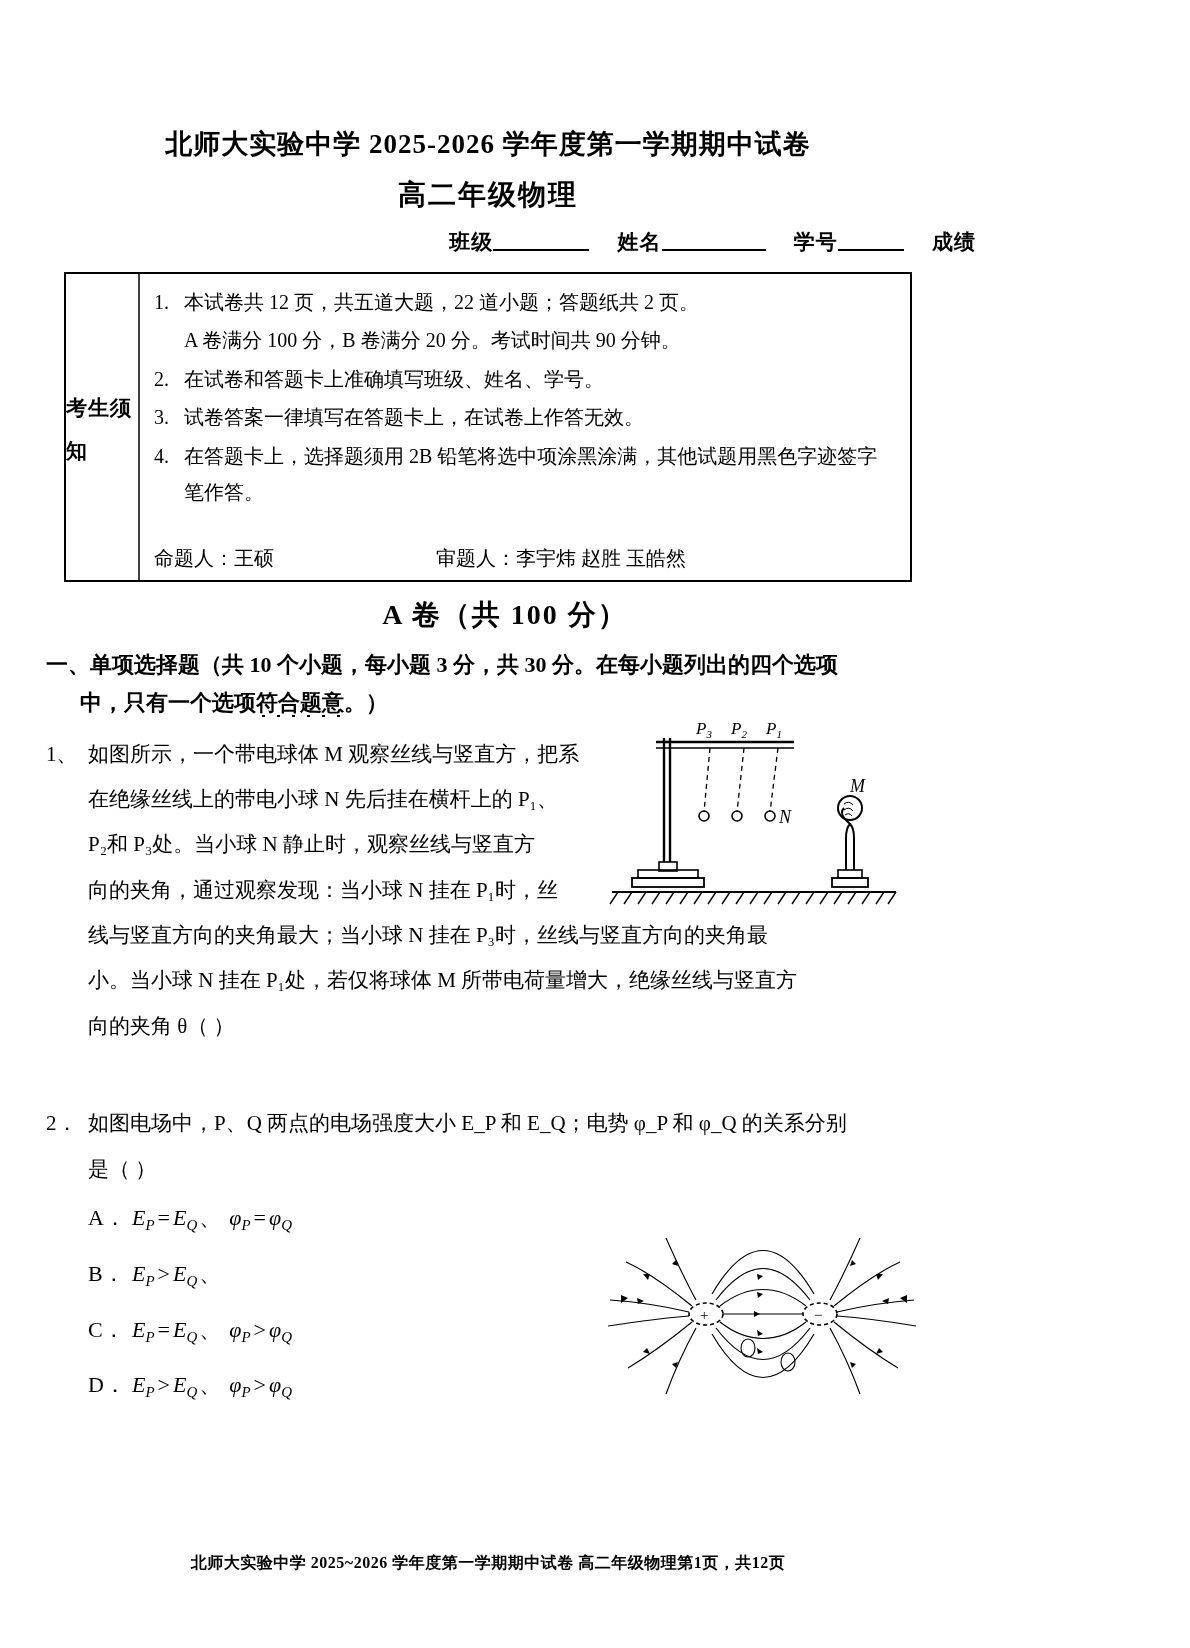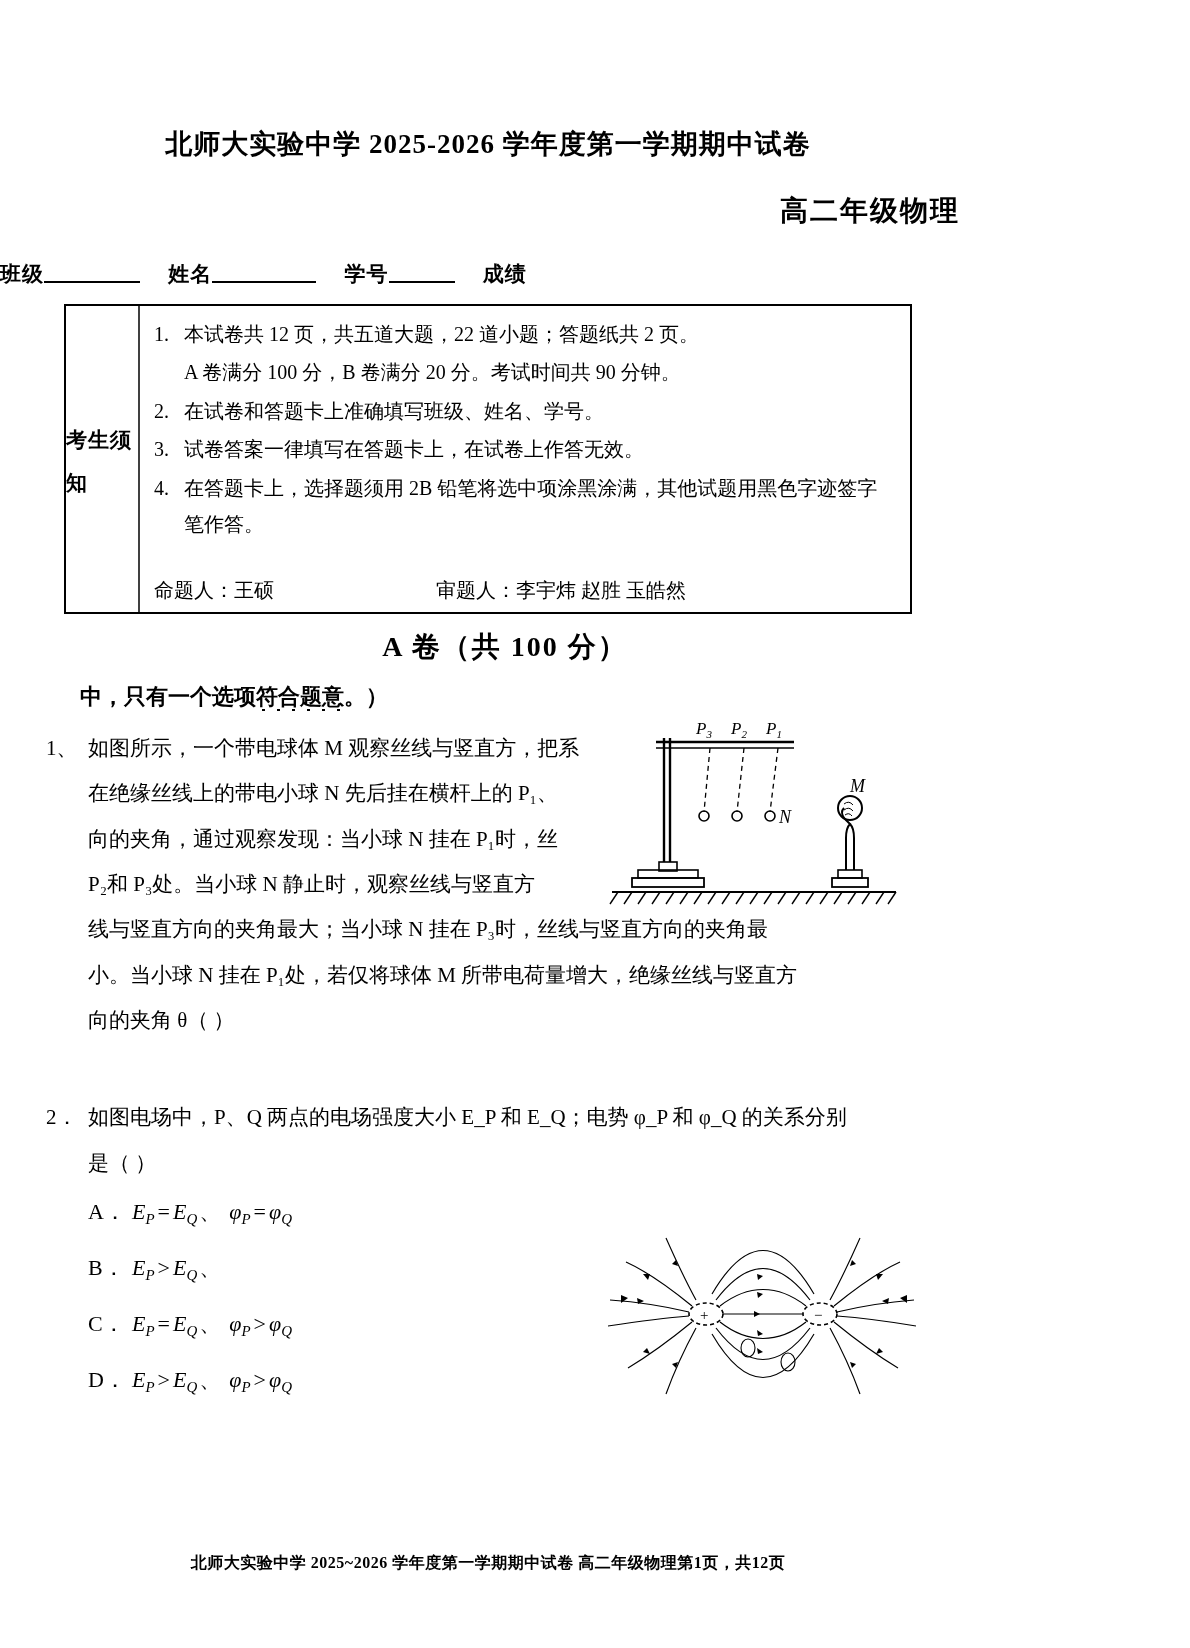--- a/index.html
+++ b/index.html
@@ -24,30 +24,30 @@
   .doc-title{
     text-align:center;
     font-weight:bold;
     font-size:27px;
     letter-spacing:1px;
     margin:0;
     padding-top:128px;
     line-height:1.2;
   }
   .doc-subtitle{
-    text-align:right;
+    text-align:center;
     font-weight:bold;
     font-size:28px;
     letter-spacing:2px;
-    margin:16px;
+    margin:0;
     padding-top:18px;
     line-height:1.2;
   }
   .idline{
-    text-align:left;
+    text-align:right;
     font-size:21px;
     font-weight:bold;
     margin:0;
     padding-top:16px;
     letter-spacing:1px;
   }
   .idline .blank{
     display:inline-block;
     border-bottom:2px solid #000;
     height:17px;
@@ -249,30 +249,31 @@
       <div class="authors">
         <span class="a1">命题人：王硕</span>
         <span>审题人：李宇炜 赵胜 玉皓然</span>
       </div>
     </div>
   </div>
 
   <div class="part-title">A 卷（共 100 分）</div>
 
   <div class="sec-head">
+    <span>一、单项选择题（共 10 个小题，每小题 3 分，共 30 分。在每小题列出的四个选项</span>
     <span class="l2"><span>中，只有一个选项</span><span class="dotted">符合题意</span><span>。）</span></span>
   </div>
 
   <div class="q" style="padding-top:10px;">
     <span class="qnum" style="top:10px;">1、</span>
     <div class="qbody">
       <div class="narrow">如图所示，一个带电球体 M 观察丝线与竖直方，把系</div>
       <div class="narrow">在绝缘丝线上的带电小球 N 先后挂在横杆上的 P₁、</div>
+      <div class="narrow">P₂和 P₃处。当小球 N 静止时，观察丝线与竖直方</div>
       <div class="narrow">向的夹角，通过观察发现：当小球 N 挂在 P₁时，丝</div>
-      <div class="narrow">P₂和 P₃处。当小球 N 静止时，观察丝线与竖直方</div>
       <div>线与竖直方向的夹角最大；当小球 N 挂在 P₃时，丝线与竖直方向的夹角最</div>
       <div>小。当小球 N 挂在 P₁处，若仅将球体 M 所带电荷量增大，绝缘丝线与竖直方</div>
       <div>向的夹角 θ（      ）</div>
     </div>
   </div>
 
 
   <div class="q" style="padding-top:52px;">
     <span class="qnum" style="top:52px;">2．</span>
     <div class="qbody">

